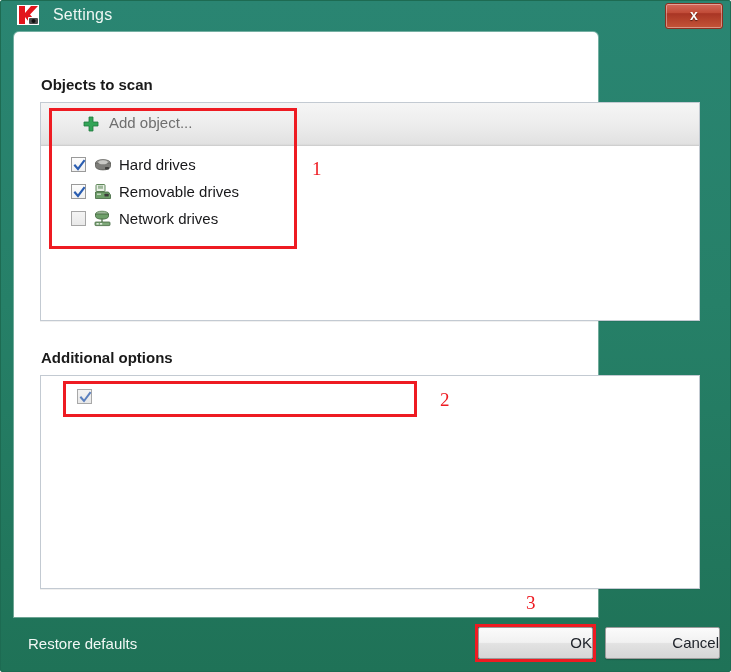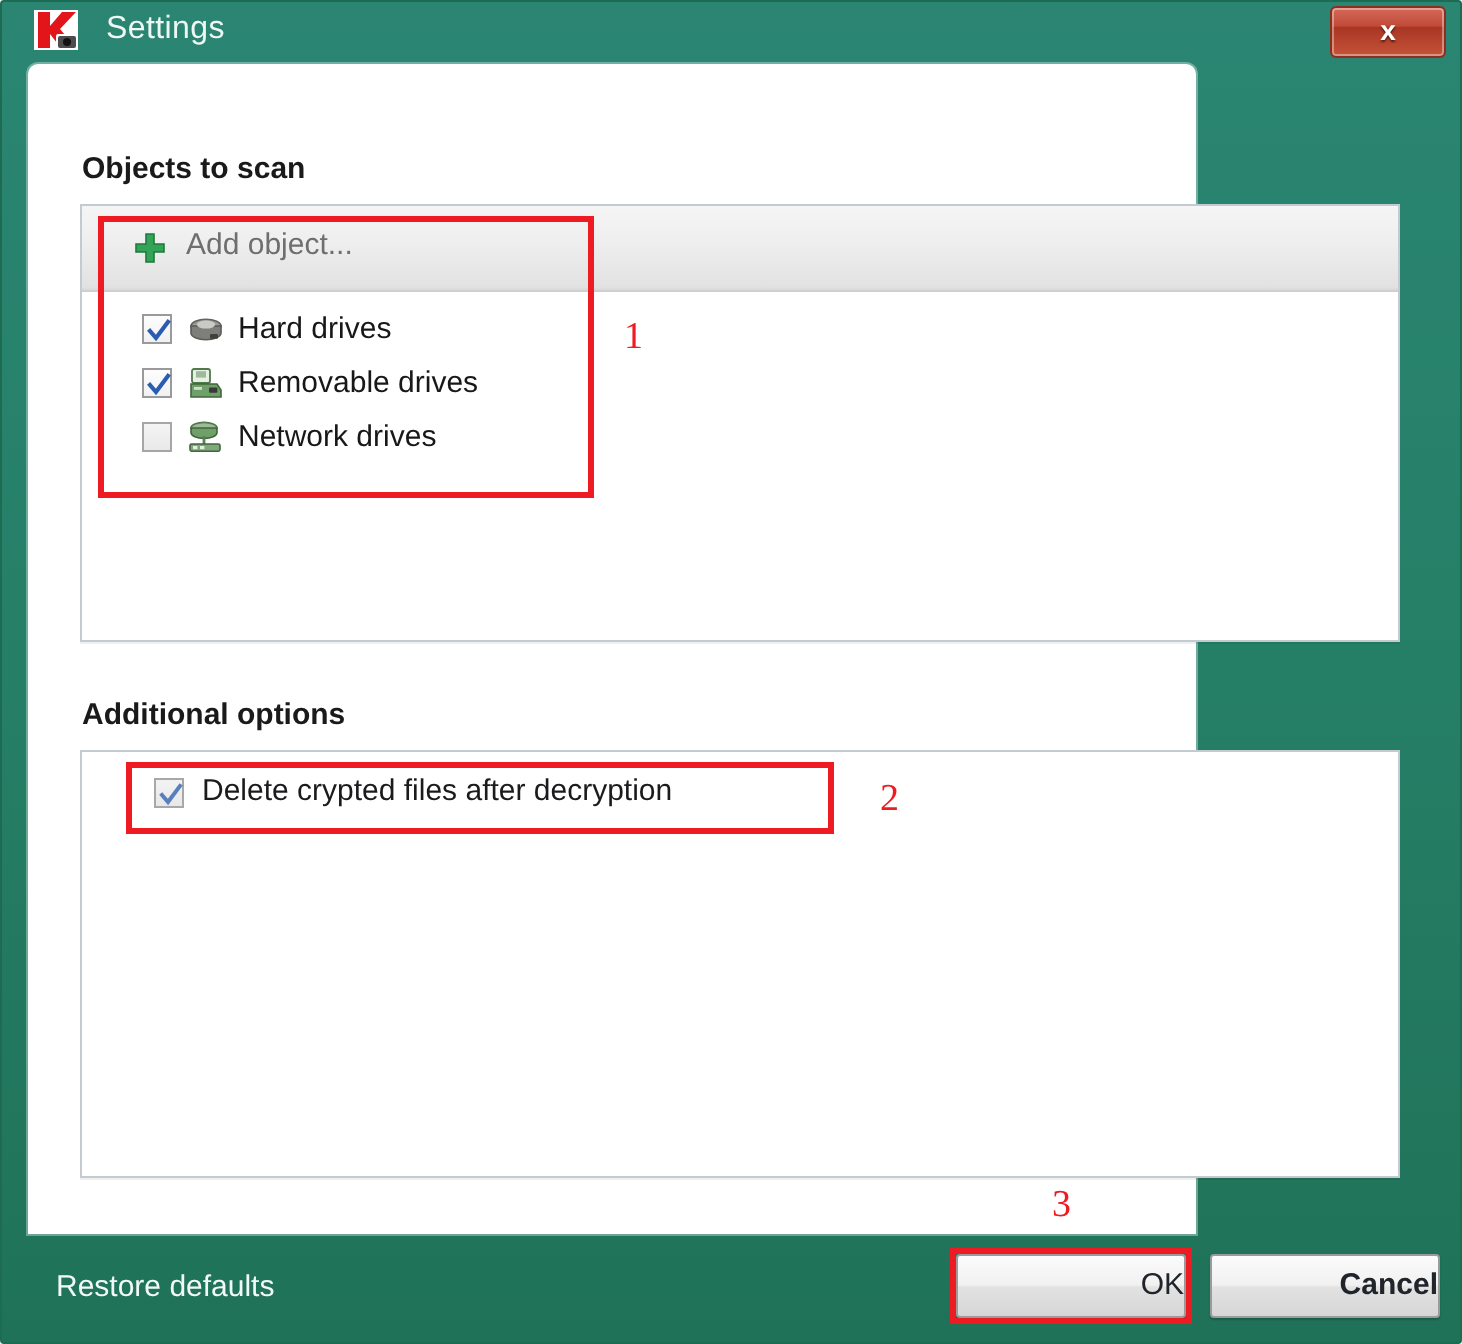--- a/index.html
+++ b/index.html
@@ -97,21 +97,21 @@
   .panel-header {
     position: absolute;
     left: 0; top: 0;
     right: 0;
     height: 42px;
     background: linear-gradient(to bottom, #f5f5f5 0%, #eeeeee 45%, #e2e2e2 96%, #d9d9d9 100%);
     border-bottom: 1px solid #cfcfcf;
   }
   #add-object-row {
     position: absolute;
-    left: 0; top: 0;
+    left: 16px; top: 0;
     width: 100%; height: 42px;
     cursor: pointer;
   }
   #plus-icon {
     position: absolute;
     left: 26px; top: 13px;
     width: 16px; height: 16px;
   }
   #add-object-label {
     position: absolute;
@@ -201,21 +201,21 @@
     border-radius: 2px;
     background: linear-gradient(to bottom, #fbfbfb 0%, #f1f1f1 48%, #e2e2e2 52%, #d6d6d6 100%);
     font-size: 15px;
     color: #20242b;
     text-align: right;
     line-height: 30px;
     cursor: pointer;
     box-shadow: 0 1px 1px rgba(0,0,0,0.2);
   }
   #ok-button   { left: 477px; top: 626px; width: 115px; }
-  #cancel-button { left: 604px; top: 626px; width: 115px; font-weight: bold; }
+  #cancel-button { left: 604px; top: 626px; width: 115px; }
 
   
   .annot-box {
     position: absolute;
     box-sizing: border-box;
     border: 3px solid #ee1b22;
     pointer-events: none;
   }
   .annot-num {
     position: absolute;
@@ -319,21 +319,20 @@
     <div class="section-heading" style="left:27px; top:317px;">Additional options</div>
 
     <div class="panel" style="left:26px; top:343px; width:660px; height:214px;">
 
       <div id="opt-row">
         <span id="opt-cb">
           <svg class="cb-mark" viewBox="0 0 15 15">
             <path d="M3 7.5 L6 11 L12 3" fill="none" stroke="#5a7fbe" stroke-width="2" stroke-linecap="square"></path>
           </svg>
         </span>
-        <span id="opt-label">Delete crypted files after decryption</span>
       </div>
     </div>
 
   </div>
 
   <div id="bottombar"></div>
 
   <div id="restore-defaults">Restore defaults</div>
 
   <div class="dlg-button" id="ok-button">OK</div>

